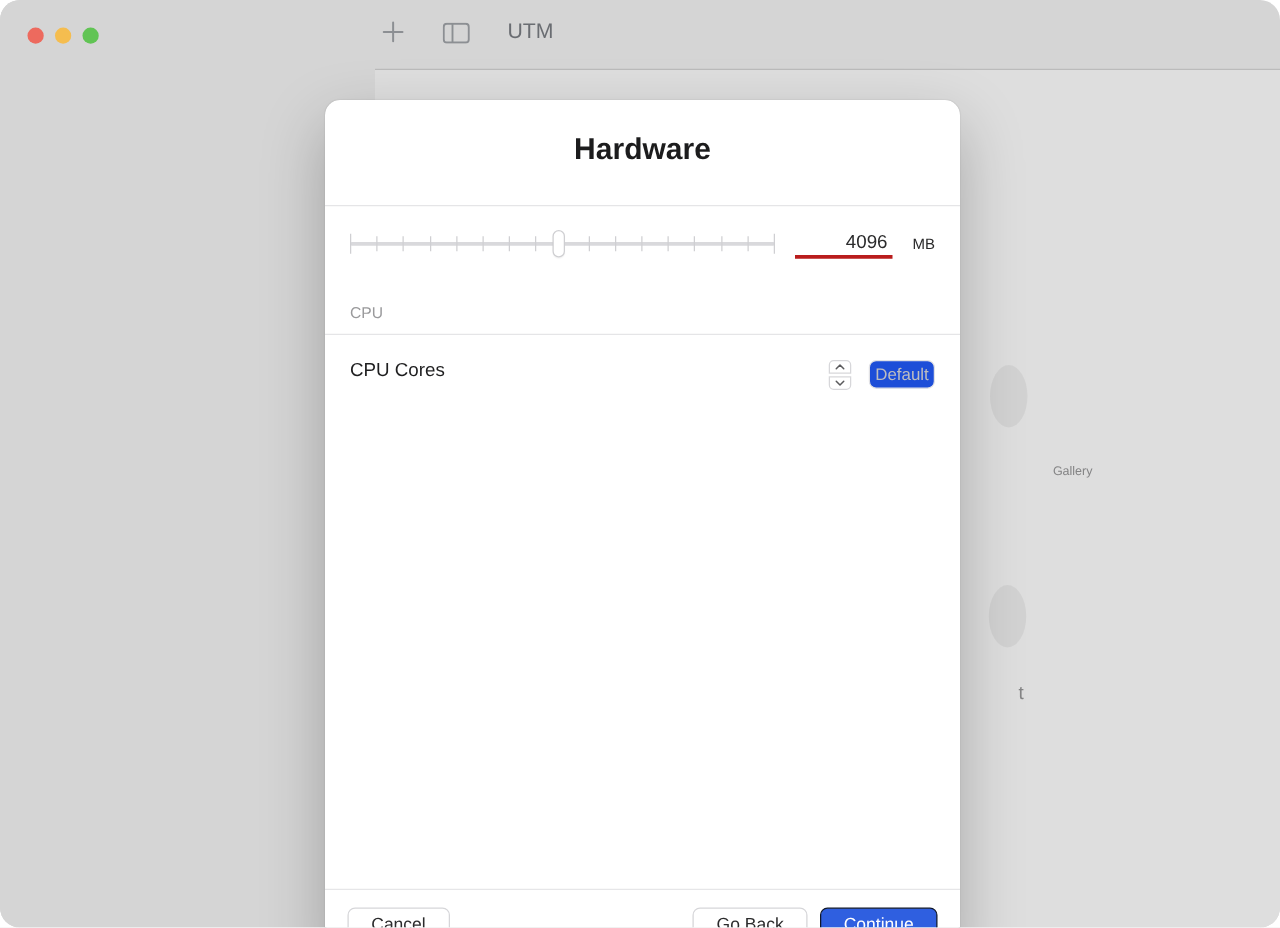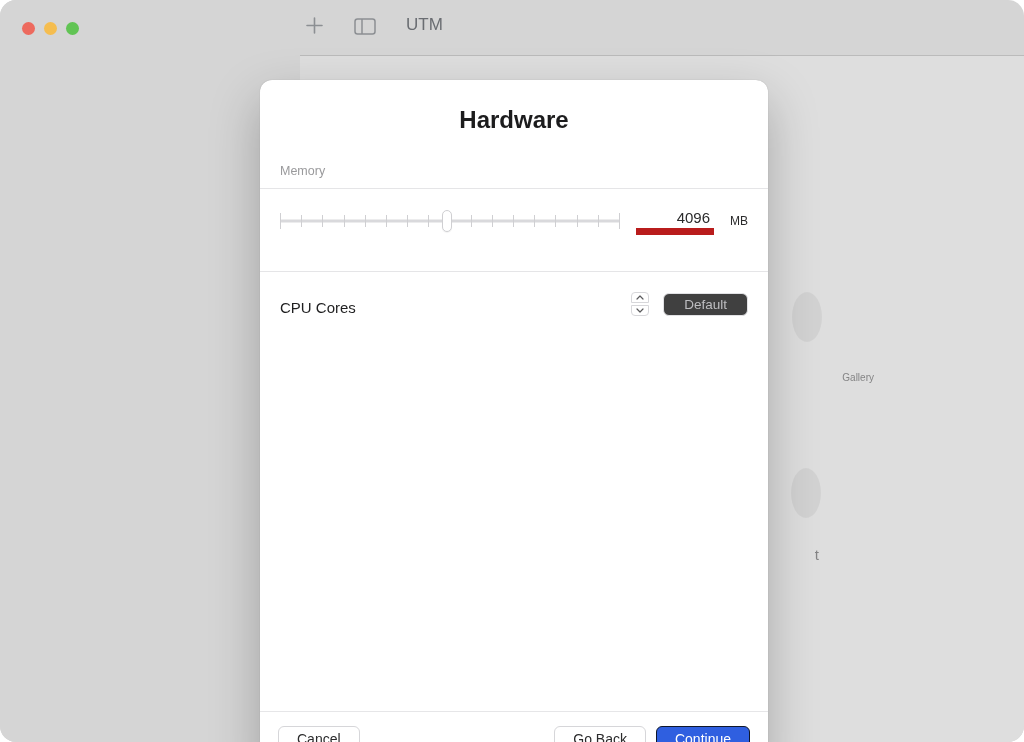--- a/index.html
+++ b/index.html
@@ -180,36 +180,36 @@
     width: 10px; height: 22px;
     background: #fff;
     border: 1px solid #cfcfd2;
     border-radius: 5px;
     transform: translate(-50%, -50%);
     box-shadow: 0 1px 1px rgba(0,0,0,0.05);
   }
   .mem-input {
     width: 78px;
     border: none;
-    border-bottom: 7px solid #b91c1c;
+    border-bottom: 3px solid #b91c1c;
     text-align: right;
     font-size: 15px;
     padding: 2px 4px;
     background: transparent;
     color: #2b2b2c;
   }
   .mem-unit {
     font-size: 12px;
     color: #2b2b2c;
   }
 
   
   .cpu-row {
     display: flex;
-    align-items: flex-end;
+    align-items: flex-start;
     margin-top: 20px;
   }
   .cpu-label {
     font-size: 15px;
     color: #1f1f20;
     flex: 0 0 auto;
   }
   .cpu-stepper {
     margin-left: auto;
     width: 18px;
@@ -224,24 +224,24 @@
     background: #fff;
     border: 1px solid #d7d7da;
     cursor: pointer;
     display:flex; align-items:center; justify-content:center;
   }
   .stepper-up { top: 0; border-top-left-radius:4px; border-top-right-radius:4px; }
   .stepper-down { bottom: 0; border-bottom-left-radius:4px; border-bottom-right-radius:4px; }
   .stepper-btn svg { width:8px; height:5px; }
 
   .default-btn {
-    padding: 3px 20px;
+    padding: 3px 4px;
     font-size: 13.5px;
     color: #bdbdc0;
-    background: #404040;
+    background: #1d4ed8;
     border: 1px solid #e2e2e5;
     border-radius: 6px;
     cursor: default;
   }
 
   
   .modal-footer {
     border-top: 1px solid #e6e6e8;
     padding: 14px 18px 16px 18px;
     display: flex;
@@ -319,21 +319,20 @@
   <div class="bg-arc-top"></div>
   <div class="bg-gallery">Gallery</div>
   <div class="bg-arc-mid"></div>
   <div class="bg-t">t</div>
 
   <div class="modal">
     <div class="modal-title">Hardware</div>
 
     <div class="modal-body">
 
-      <div class="section-label">Memory</div>
       <div class="section-rule"></div>
 
       <div class="memory-row">
         <div class="slider">
           <div class="slider-track"></div>
           <div class="slider-ticks" id="slider-ticks">
               <div class="slider-tick tall"></div>
               <div class="slider-tick"></div>
               <div class="slider-tick"></div>
               <div class="slider-tick"></div>
@@ -350,20 +349,21 @@
               <div class="slider-tick"></div>
               <div class="slider-tick"></div>
               <div class="slider-tick tall"></div>
             </div>
           <div class="slider-thumb"></div>
         </div>
         <input class="mem-input" value="4096" style="">
         <span class="mem-unit">MB</span>
       </div>
 
+      <div class="section-label">CPU</div>
       <div class="section-rule"></div>
 
       <div class="cpu-row">
         <span class="cpu-label">CPU Cores</span>
 
         <div class="cpu-stepper">
           <div class="stepper-btn stepper-up">
             <svg viewBox="0 0 8 5">
                 <path d="M1 4 L4 1 L7 4" fill="none" stroke="#5a5a5c" stroke-width="1.2" stroke-linecap="round" stroke-linejoin="round"></path>
               </svg>

